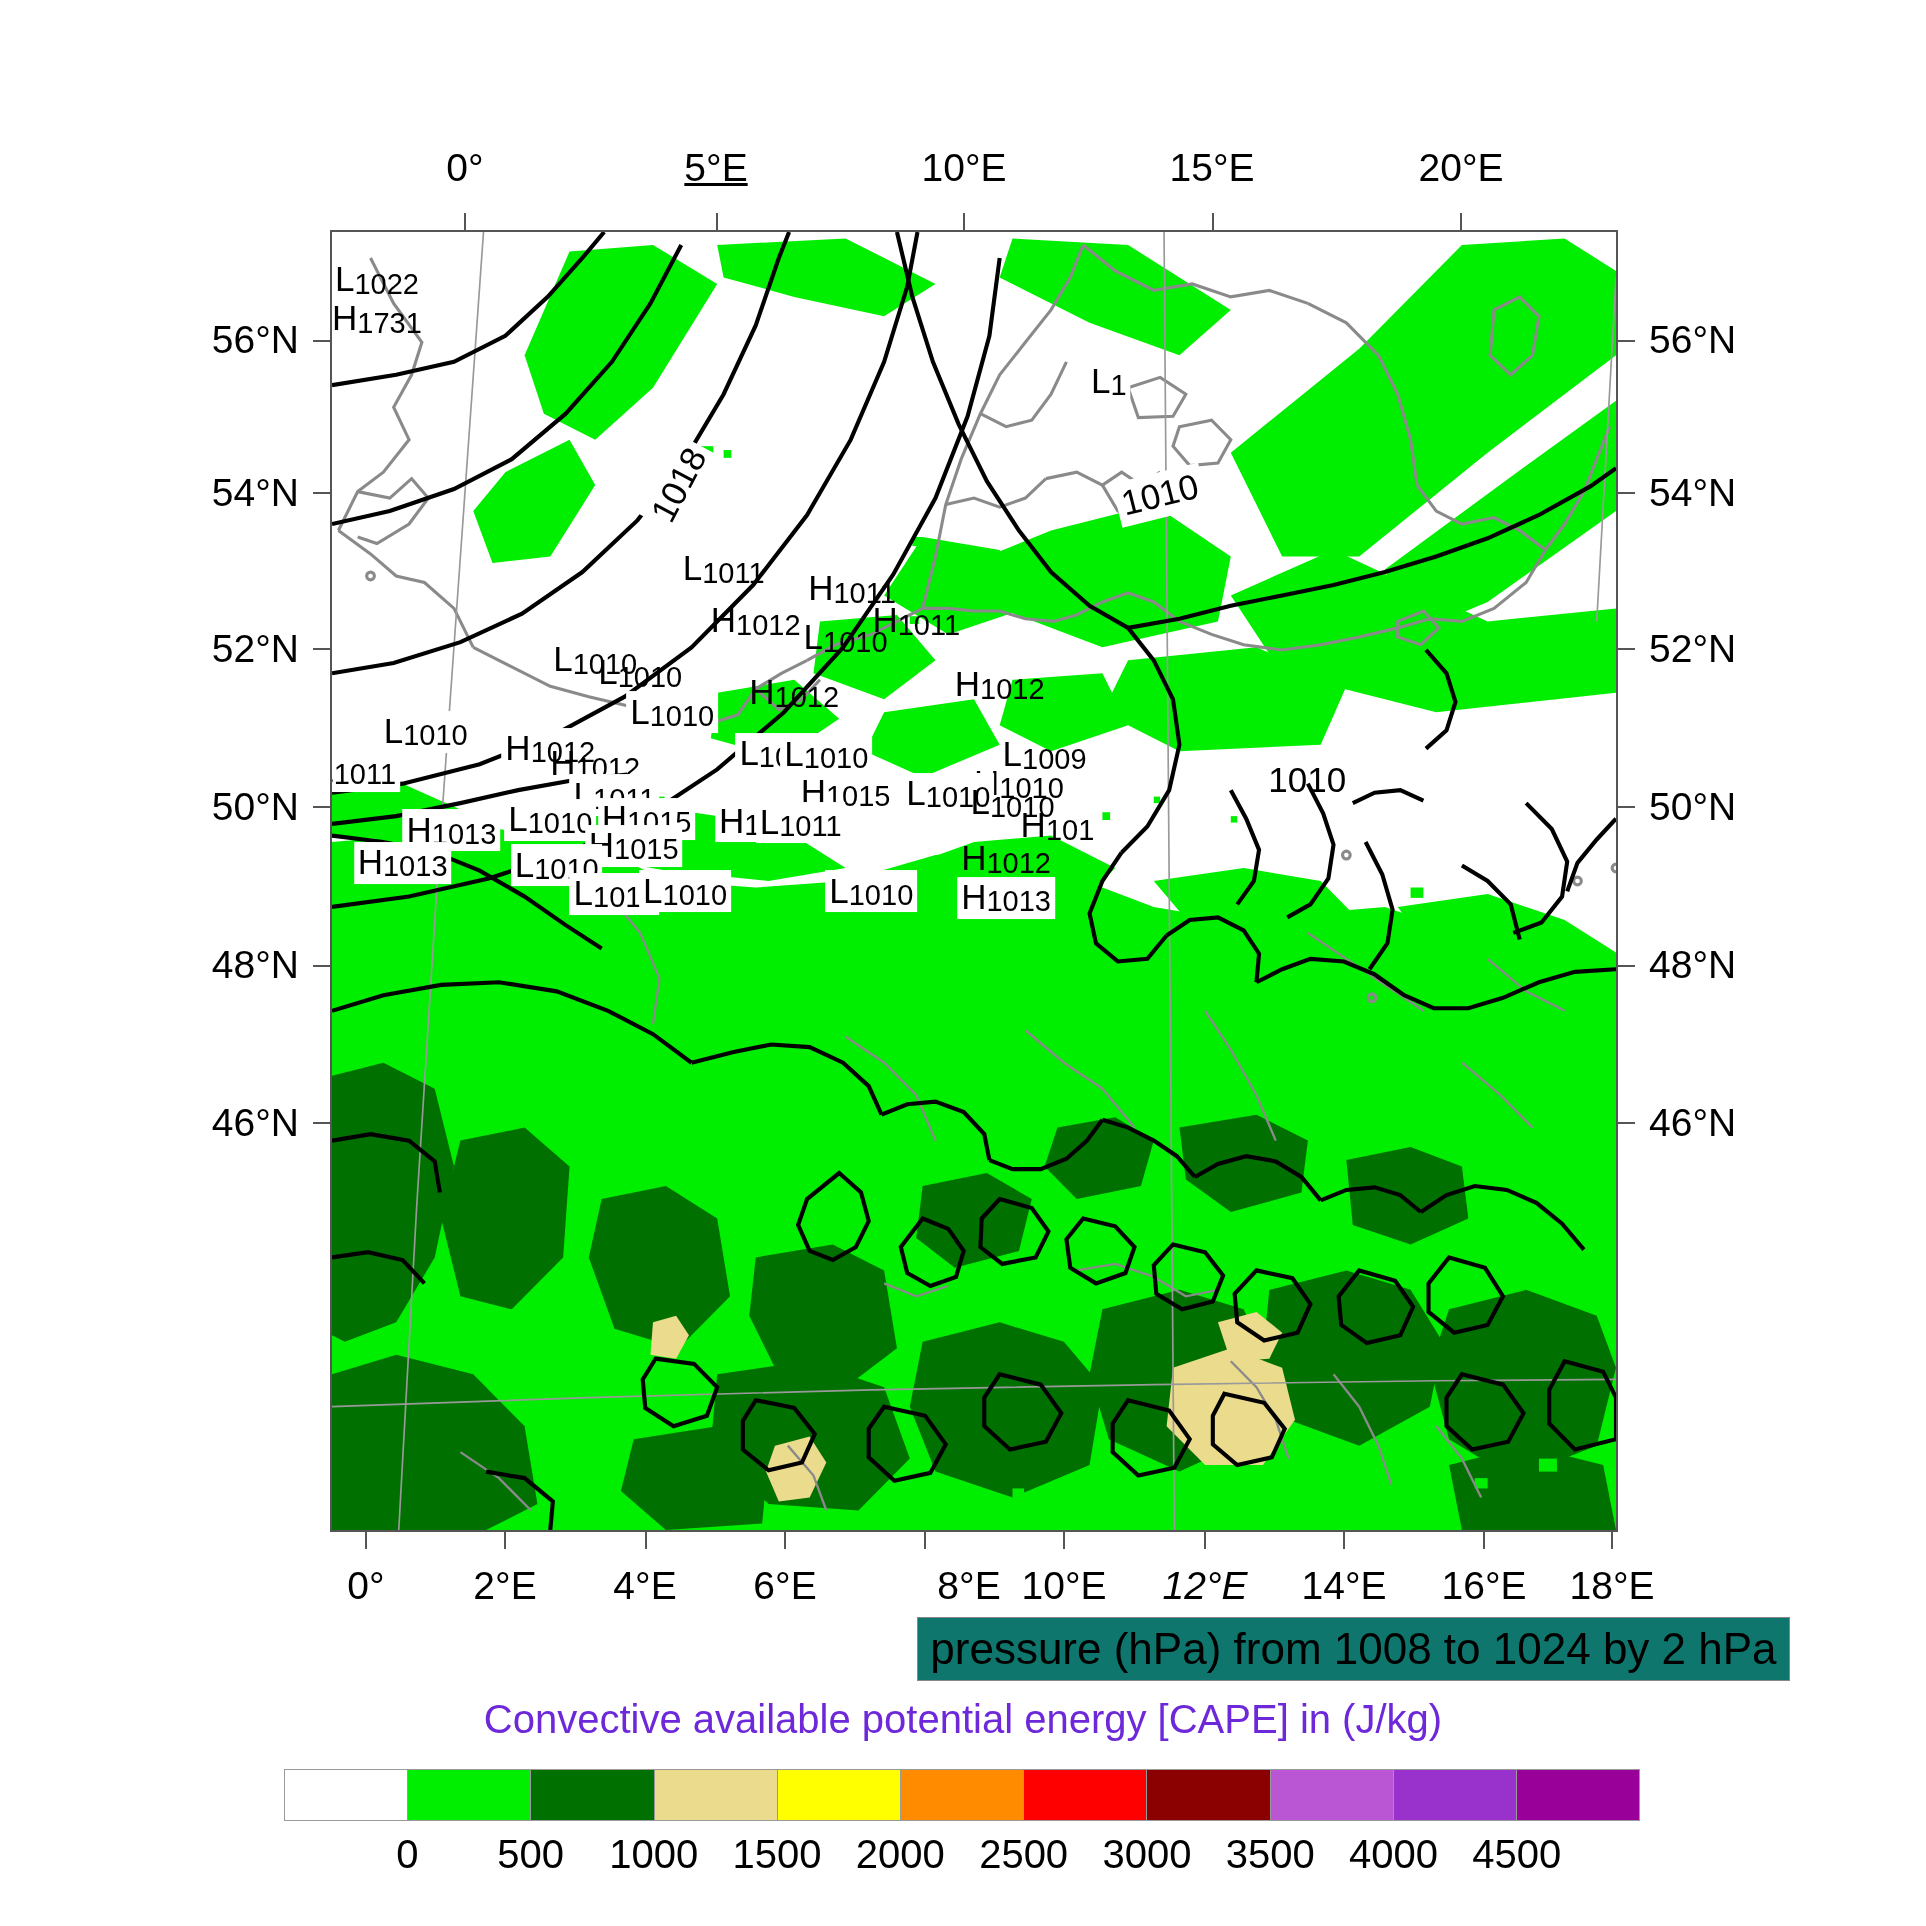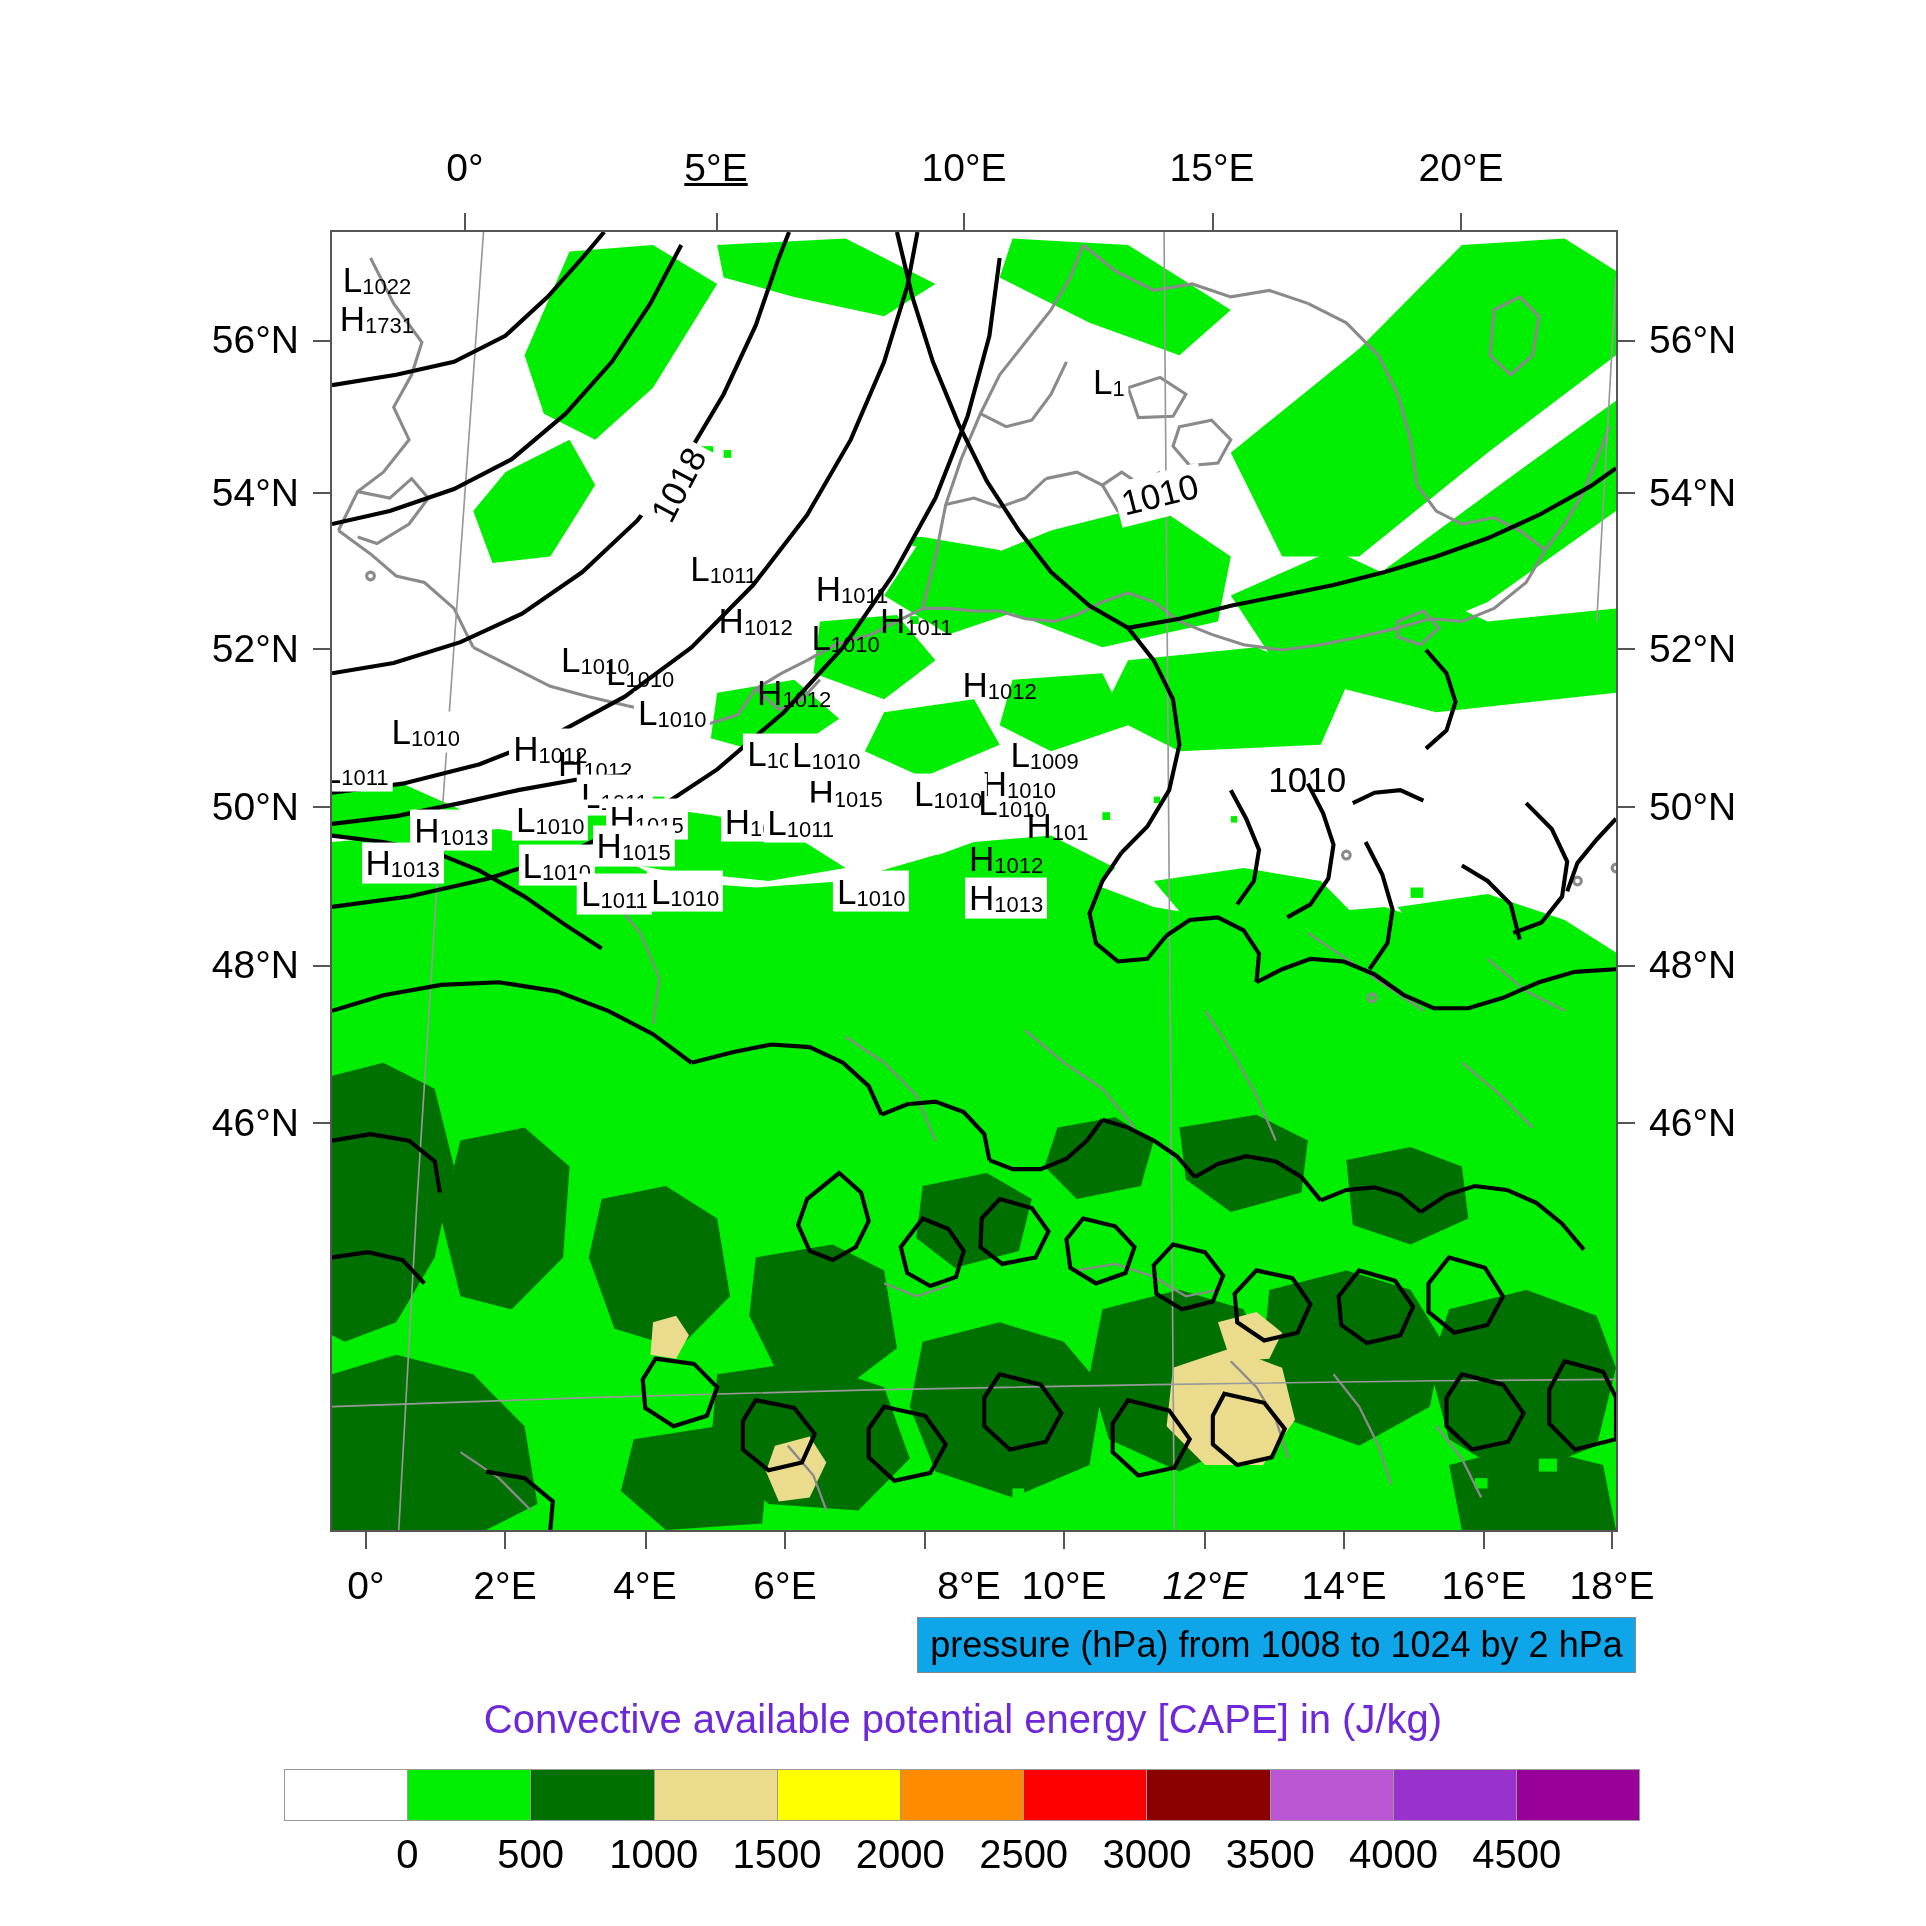--- a/index.html
+++ b/index.html
@@ -62,43 +62,43 @@
   
   .hl {
     position: absolute;
     white-space: nowrap;
     color: #000;
     line-height: 1;
     transform: translate(-50%, -50%);
     font-family: "Liberation Sans", sans-serif;
   }
   .hl .big  { font-size: 35px; }
-  .hl .sub  { font-size: 22px; vertical-align: -2.3px; }
+  .hl .sub  { font-size: 29px; vertical-align: -2.3px; }
   .hl.boxed { background:#ffffff; padding:2.3px 3.9px; }
 
   
   .iso-lab {
     position:absolute;
     background:#ffffff;
     color:#000;
     font-size: 35px;
     padding: 2.3px 5.4px;
     white-space: nowrap;
     transform-origin: 50% 50%;
   }
 
   
   #pressure-caption {
     position: absolute;
     left: 917px;
     top: 1617px;
     border: 1.5px solid #888;
-    background: #0ea5e9;
+    background: #0f766e;
     padding: 6.2px 12.3px;
-    font-size: 36px;
+    font-size: 44px;
     color: #000;
     white-space: nowrap;
   }
 
   
   #cbar-title {
     position: absolute;
     left: 0; top: 1697px;
     width: 1926px;
     text-align: center;

